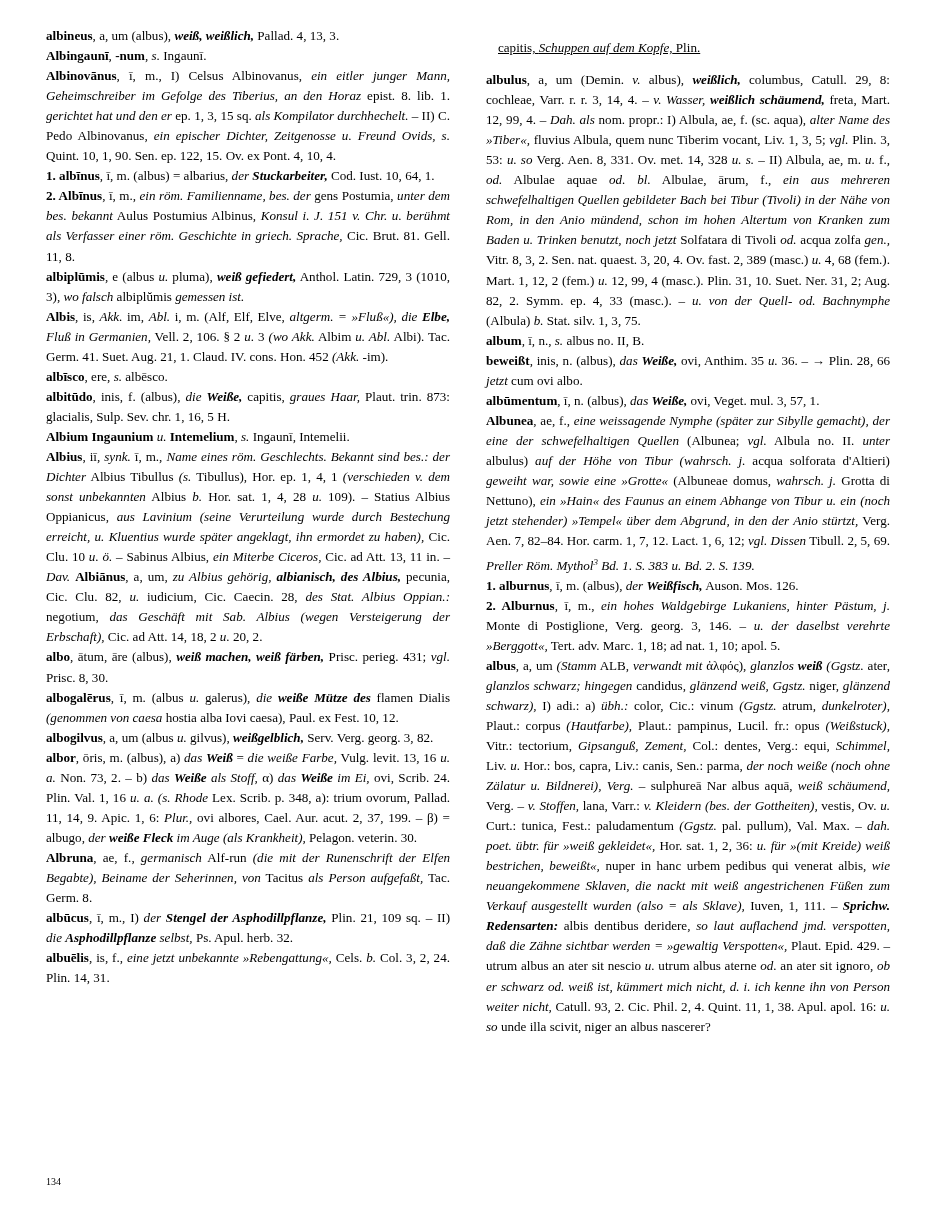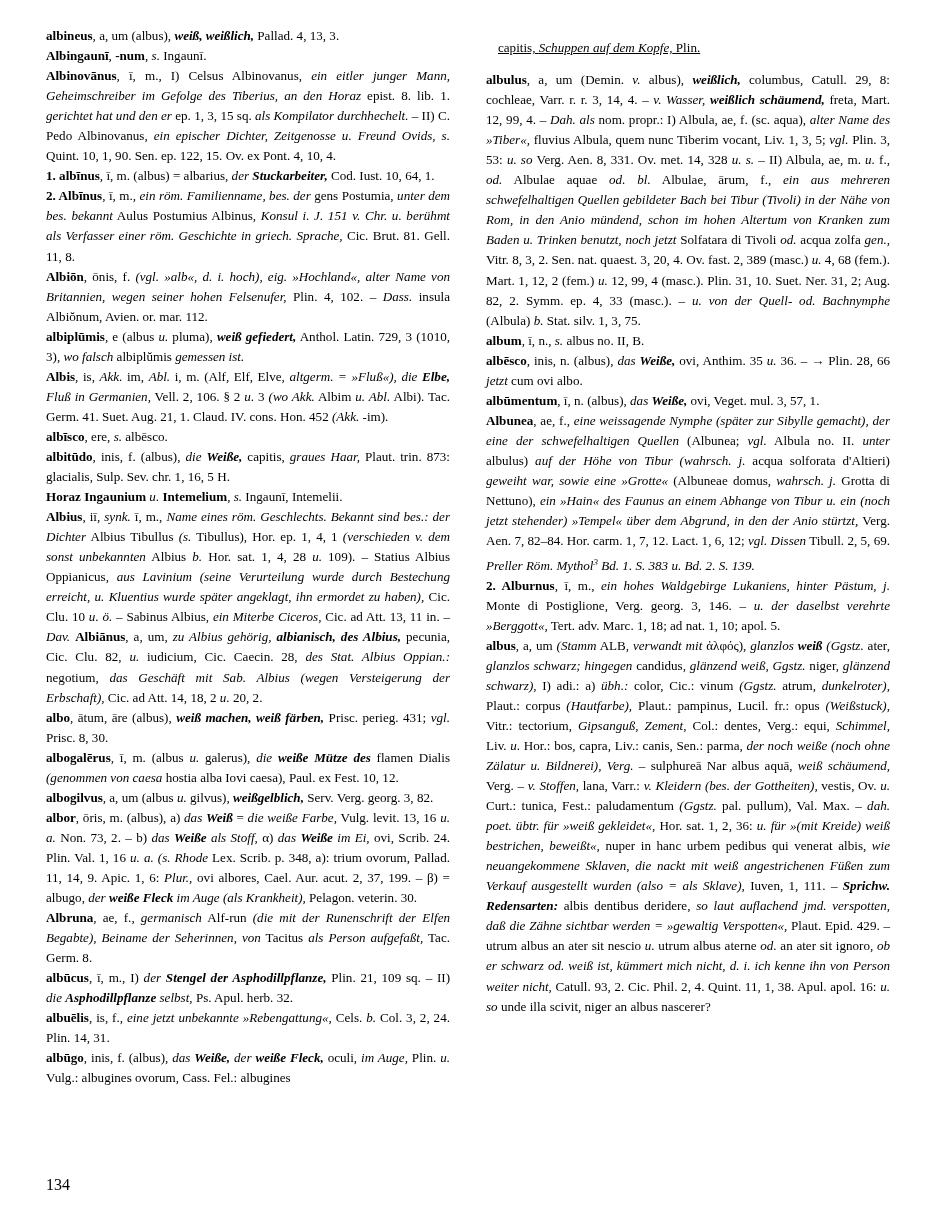--- a/index.html
+++ b/index.html
@@ -54,62 +54,61 @@
     text-decoration: underline;
   }
   .hw { font-weight: bold; }
   .it { font-style: italic; }
   .bi { font-weight: bold; font-style: italic; }
   .sup { font-size: 0.68em; vertical-align: super; font-style: italic; }
   .pagenum {
     position: absolute;
     left: 30px;
     top: 1176px;
-    font-size: 16px;
+    font-size: 10px;
     font-family: "Liberation Serif", "DejaVu Serif", serif;
     color: #000;
   }
 </style>
 </head>
 <body>
 
 <div id="page">
 
   <div class="columns">
 
     <div class="col" id="left-col">
         <p class="entry"><span class="hw">albineus</span>, a, um (albus), <span class="bi">weiß, weißlich,</span> Pallad. 4, 13, 3.</p>
         <p class="entry"><span class="hw">Albingaunī</span>, <span class="hw">-num</span>, <span class="it">s.</span> Ingaunī.</p>
         <p class="entry"><span class="hw">Albinovānus</span>, ī, m., I) Celsus Albinovanus, <span class="it">ein eitler junger Mann, Geheimschreiber im Gefolge des Tiberius, an den Horaz</span> epist. 8. lib. 1. <span class="it">gerichtet hat und den er</span> ep. 1, 3, 15 sq. <span class="it">als Kompilator durchhechelt.</span> – II) C. Pedo Albinovanus, <span class="it">ein epischer Dichter, Zeitgenosse u. Freund Ovids, s.</span> Quint. 10, 1, 90. Sen. ep. 122, 15. Ov. ex Pont. 4, 10, 4.</p>
         <p class="entry"><span class="hw">1. albīnus</span>, ī, m. (albus) = albarius, <span class="it">der</span> <span class="bi">Stuckarbeiter,</span> Cod. Iust. 10, 64, 1.</p>
         <p class="entry"><span class="hw">2. Albīnus</span>, ī, m., <span class="it">ein röm. Familienname, bes. der</span> gens Postumia, <span class="it">unter dem bes. bekannt</span> Aulus Postumius Albinus, <span class="it">Konsul i. J. 151 v. Chr. u. berühmt als Verfasser einer röm. Geschichte in griech. Sprache,</span> Cic. Brut. 81. Gell. 11, 8.</p>
-        <p class="entry"><span class="hw">Albiōn</span>, ōnis, f. <span class="it">(vgl. »alb«, d. i. hoch), eig. »Hochland«, alter Name von Britannien, wegen seiner hohen Felsenufer,</span> Plin. 4, 102. – <span class="it">Dass.</span> insula Albiŏnum, Avien. or. mar. 112.</p>
         <p class="entry"><span class="hw">albiplūmis</span>, e (albus <span class="it">u.</span> pluma), <span class="bi">weiß gefiedert,</span> Anthol. Latin. 729, 3 (1010, 3), <span class="it">wo falsch</span> albiplŭmis <span class="it">gemessen ist.</span></p>
         <p class="entry"><span class="hw">Albis</span>, is, <span class="it">Akk.</span> im, <span class="it">Abl.</span> i, m. (Alf, Elf, Elve, <span class="it">altgerm. = »Fluß«), die</span> <span class="bi">Elbe,</span> <span class="it">Fluß in Germanien,</span> Vell. 2, 106. § 2 <span class="it">u.</span> 3 <span class="it">(wo Akk.</span> Albim <span class="it">u. Abl.</span> Albi). Tac. Germ. 41. Suet. Aug. 21, 1. Claud. IV. cons. Hon. 452 <span class="it">(Akk.</span> -im).</p>
         <p class="entry"><span class="hw">albīsco</span>, ere, <span class="it">s.</span> albēsco.</p>
         <p class="entry"><span class="hw">albitūdo</span>, inis, f. (albus), <span class="it">die</span> <span class="bi">Weiße,</span> capitis, <span class="it">graues Haar,</span> Plaut. trin. 873: glacialis, Sulp. Sev. chr. 1, 16, 5 H.</p>
-        <p class="entry"><span class="hw">Horaz Ingaunium</span> <span class="it">u.</span> <span class="hw">Intemelium</span>, <span class="it">s.</span> Ingaunī, Intemelii.</p>
+        <p class="entry"><span class="hw">Albium Ingaunium</span> <span class="it">u.</span> <span class="hw">Intemelium</span>, <span class="it">s.</span> Ingaunī, Intemelii.</p>
         <p class="entry"><span class="hw">Albius</span>, iī, <span class="it">synk.</span> ī, m., <span class="it">Name eines röm. Geschlechts. Bekannt sind bes.: der Dichter</span> Albius Tibullus <span class="it">(s.</span> Tibullus), Hor. ep. 1, 4, 1 <span class="it">(verschieden v. dem sonst unbekannten</span> Albius <span class="it">b.</span> Hor. sat. 1, 4, 28 <span class="it">u.</span> 109). – Statius Albius Oppianicus, <span class="it">aus Lavinium (seine Verurteilung wurde durch Bestechung erreicht, u. Kluentius wurde später angeklagt, ihn ermordet zu haben),</span> Cic. Clu. 10 <span class="it">u. ö.</span> – Sabinus Albius, <span class="it">ein Miterbe Ciceros,</span> Cic. ad Att. 13, 11 in. – <span class="it">Dav.</span> <span class="hw">Albiānus</span>, a, um, <span class="it">zu Albius gehörig,</span> <span class="bi">albianisch, des Albius,</span> pecunia, Cic. Clu. 82, <span class="it">u.</span> iudicium, Cic. Caecin. 28, <span class="it">des Stat. Albius Oppian.:</span> negotium, <span class="it">das Geschäft mit Sab. Albius (wegen Versteigerung der Erbschaft),</span> Cic. ad Att. 14, 18, 2 <span class="it">u.</span> 20, 2.</p>
         <p class="entry"><span class="hw">albo</span>, ātum, āre (albus), <span class="bi">weiß machen, weiß färben,</span> Prisc. perieg. 431; <span class="it">vgl.</span> Prisc. 8, 30.</p>
         <p class="entry"><span class="hw">albogalērus</span>, ī, m. (albus <span class="it">u.</span> galerus), <span class="it">die</span> <span class="bi">weiße Mütze des</span> flamen Dialis <span class="it">(genommen von caesa</span> hostia alba Iovi caesa), Paul. ex Fest. 10, 12.</p>
         <p class="entry"><span class="hw">albogilvus</span>, a, um (albus <span class="it">u.</span> gilvus), <span class="bi">weißgelblich,</span> Serv. Verg. georg. 3, 82.</p>
         <p class="entry"><span class="hw">albor</span>, ōris, m. (albus), a) <span class="it">das</span> <span class="bi">Weiß</span> = <span class="it">die weiße Farbe,</span> Vulg. levit. 13, 16 <span class="it">u. a.</span> Non. 73, 2. – b) <span class="it">das</span> <span class="bi">Weiße</span> <span class="it">als Stoff,</span> α) <span class="it">das</span> <span class="bi">Weiße</span> <span class="it">im Ei,</span> ovi, Scrib. 24. Plin. Val. 1, 16 <span class="it">u. a. (s. Rhode</span> Lex. Scrib. p. 348, a): trium ovorum, Pallad. 11, 14, 9. Apic. 1, 6: <span class="it">Plur.,</span> ovi albores, Cael. Aur. acut. 2, 37, 199. – β) = albugo, <span class="it">der</span> <span class="bi">weiße Fleck</span> <span class="it">im Auge (als Krankheit),</span> Pelagon. veterin. 30.</p>
         <p class="entry"><span class="hw">Albruna</span>, ae, f., <span class="it">germanisch</span> Alf-run <span class="it">(die mit der Runenschrift der Elfen Begabte), Beiname der Seherinnen, von</span> Tacitus <span class="it">als Person aufgefaßt,</span> Tac. Germ. 8.</p>
         <p class="entry"><span class="hw">albūcus</span>, ī, m., I) <span class="it">der</span> <span class="bi">Stengel der Asphodillpflanze,</span> Plin. 21, 109 sq. – II) <span class="it">die</span> <span class="bi">Asphodillpflanze</span> <span class="it">selbst,</span> Ps. Apul. herb. 32.</p>
         <p class="entry"><span class="hw">albuēlis</span>, is, f., <span class="it">eine jetzt unbekannte »Rebengattung«,</span> Cels. <span class="it">b.</span> Col. 3, 2, 24. Plin. 14, 31.</p>
-        <p class="entry"><span class="hw">albūgo</span>, inis, f. (albus), <span class="it">das</span> <span class="bi">Weiße,</span> <span class="it">der</span> <span class="bi">weiße Fleck,</span> oculi, <span class="it">im Auge,</span> Plin. <span class="it">u.</span> Vulg.: albugines ovorum, Cass. Fel.: albugines</p>
       </div>
 
     <div class="col" id="right-col">
         <p class="cont">capitis, <span class="it">Schuppen auf dem Kopfe,</span> Plin.</p>
         <p class="entry"><span class="hw">albulus</span>, a, um (Demin. <span class="it">v.</span> albus), <span class="bi">weißlich,</span> columbus, Catull. 29, 8: cochleae, Varr. r. r. 3, 14, 4. – <span class="it">v. Wasser,</span> <span class="bi">weißlich schäumend,</span> freta, Mart. 12, 99, 4. – <span class="it">Dah. als</span> nom. propr.: I) Albula, ae, f. (sc. aqua), <span class="it">alter Name des »Tiber«,</span> fluvius Albula, quem nunc Tiberim vocant, Liv. 1, 3, 5; <span class="it">vgl.</span> Plin. 3, 53: <span class="it">u. so</span> Verg. Aen. 8, 331. Ov. met. 14, 328 <span class="it">u. s.</span> – II) Albula, ae, m. <span class="it">u.</span> f., <span class="it">od.</span> Albulae aquae <span class="it">od. bl.</span> Albulae, ārum, f., <span class="it">ein aus mehreren schwefelhaltigen Quellen gebildeter Bach bei Tibur (Tivoli) in der Nähe von Rom, in den Anio mündend, schon im hohen Altertum von Kranken zum Baden u. Trinken benutzt, noch jetzt</span> Solfatara di Tivoli <span class="it">od.</span> acqua zolfa <span class="it">gen.,</span> Vitr. 8, 3, 2. Sen. nat. quaest. 3, 20, 4. Ov. fast. 2, 389 (masc.) <span class="it">u.</span> 4, 68 (fem.). Mart. 1, 12, 2 (fem.) <span class="it">u.</span> 12, 99, 4 (masc.). Plin. 31, 10. Suet. Ner. 31, 2; Aug. 82, 2. Symm. ep. 4, 33 (masc.). – <span class="it">u. von der Quell- od. Bachnymphe</span> (Albula) <span class="it">b.</span> Stat. silv. 1, 3, 75.</p>
         <p class="entry"><span class="hw">album</span>, ī, n., <span class="it">s.</span> albus no. II, B.</p>
-        <p class="entry"><span class="hw">albēsco</span>, inis, n. (albus), <span class="it">das</span> <span class="bi">Weiße,</span> ovi, Anthim. 35 <span class="it">u.</span> 36. – → Plin. 28, 66 <span class="it">jetzt</span> cum ovi albo.</p>
+        <p class="entry"><span class="hw">beweißt</span>, inis, n. (albus), <span class="it">das</span> <span class="bi">Weiße,</span> ovi, Anthim. 35 <span class="it">u.</span> 36. – → Plin. 28, 66 <span class="it">jetzt</span> cum ovi albo.</p>
         <p class="entry"><span class="hw">albūmentum</span>, ī, n. (albus), <span class="it">das</span> <span class="bi">Weiße,</span> ovi, Veget. mul. 3, 57, 1.</p>
         <p class="entry"><span class="hw">Albunea</span>, ae, f., <span class="it">eine weissagende Nymphe (später zur Sibylle gemacht), der eine der schwefelhaltigen Quellen</span> (Albunea; <span class="it">vgl.</span> Albula no. II. <span class="it">unter</span> albulus) <span class="it">auf der Höhe von Tibur (wahrsch. j.</span> acqua solforata d'Altieri) <span class="it">geweiht war, sowie eine »Grotte«</span> (Albuneae domus, <span class="it">wahrsch. j.</span> Grotta di Nettuno), <span class="it">ein »Hain« des Faunus an einem Abhange von Tibur u. ein (noch jetzt stehender) »Tempel« über dem Abgrund, in den der Anio stürtzt,</span> Verg. Aen. 7, 82–84. Hor. carm. 1, 7, 12. Lact. 1, 6, 12; <span class="it">vgl. Dissen</span> Tibull. 2, 5, 69. <span class="it">Preller Röm. Mythol<span class="sup">3</span> Bd. 1. S. 383 u. Bd. 2. S. 139.</span></p>
+        <p class="entry"><span class="hw">1. alburnus</span>, ī, m. (albus), <span class="it">der</span> <span class="bi">Weißfisch,</span> Auson. Mos. 126.</p>
         <p class="entry"><span class="hw">2. Alburnus</span>, ī, m., <span class="it">ein hohes Waldgebirge Lukaniens, hinter Pästum, j.</span> Monte di Postiglione, Verg. georg. 3, 146. – <span class="it">u. der daselbst verehrte »Berggott«,</span> Tert. adv. Marc. 1, 18; ad nat. 1, 10; apol. 5.</p>
         <p class="entry"><span class="hw">albus</span>, a, um <span class="it">(Stamm</span> ALB, <span class="it">verwandt mit</span> ἀλφός), <span class="it">glanzlos</span> <span class="bi">weiß</span> <span class="it">(Ggstz.</span> ater, <span class="it">glanzlos schwarz; hingegen</span> candidus, <span class="it">glänzend weiß, Ggstz.</span> niger, <span class="it">glänzend schwarz),</span> I) adi.: a) <span class="it">übh.:</span> color, Cic.: vinum <span class="it">(Ggstz.</span> atrum, <span class="it">dunkelroter),</span> Plaut.: corpus <span class="it">(Hautfarbe),</span> Plaut.: pampinus, Lucil. fr.: opus <span class="it">(Weißstuck),</span> Vitr.: tectorium, <span class="it">Gipsanguß, Zement,</span> Col.: dentes, Verg.: equi, <span class="it">Schimmel,</span> Liv. <span class="it">u.</span> Hor.: bos, capra, Liv.: canis, Sen.: parma, <span class="it">der noch weiße (noch ohne Zälatur u. Bildnerei), Verg.</span> – sulphureā Nar albus aquā, <span class="it">weiß schäumend,</span> Verg. – <span class="it">v. Stoffen,</span> lana, Varr.: <span class="it">v. Kleidern (bes. der Gottheiten),</span> vestis, Ov. <span class="it">u.</span> Curt.: tunica, Fest.: paludamentum <span class="it">(Ggstz.</span> pal. pullum), Val. Max. – <span class="it">dah. poet. übtr. für »weiß gekleidet«,</span> Hor. sat. 1, 2, 36: <span class="it">u. für »(mit Kreide) weiß bestrichen, beweißt«,</span> nuper in hanc urbem pedibus qui venerat albis, <span class="it">wie neuangekommene Sklaven, die nackt mit weiß angestrichenen Füßen zum Verkauf ausgestellt wurden (also = als Sklave),</span> Iuven, 1, 111. – <span class="bi">Sprichw. Redensarten:</span> albis dentibus deridere, <span class="it">so laut auflachend jmd. verspotten, daß die Zähne sichtbar werden = »gewaltig Verspotten«,</span> Plaut. Epid. 429. – utrum albus an ater sit nescio <span class="it">u.</span> utrum albus aterne <span class="it">od.</span> an ater sit ignoro, <span class="it">ob er schwarz od. weiß ist, kümmert mich nicht, d. i. ich kenne ihn von Person weiter nicht,</span> Catull. 93, 2. Cic. Phil. 2, 4. Quint. 11, 1, 38. Apul. apol. 16: <span class="it">u. so</span> unde illa scivit, niger an albus nascerer?</p>
       </div>
 
   </div>
 
   <div class="pagenum">134</div>
 
 </div>
 

